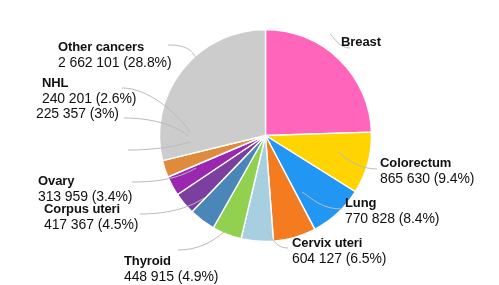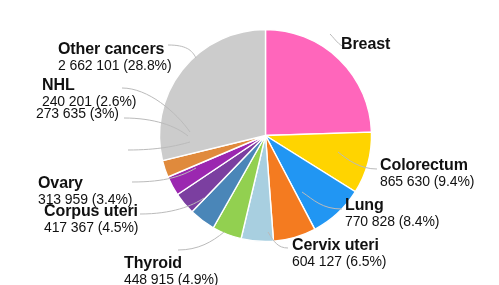--- a/index.html
+++ b/index.html
@@ -13,21 +13,21 @@
   #chart-root{position:absolute;inset:0;}
   svg.pie-svg{position:absolute;left:0;top:0;width:499px;height:285px;display:block;}
   .label{
     position:absolute;
     color:#111111;
     line-height:1.12;
     white-space:nowrap;
   }
   .label .name{
     font-weight:bold;
-    font-size:16px;
+    font-size:13px;
     letter-spacing:-0.1px;
     display:block;
   }
   .label .value{
     font-weight:normal;
     font-size:14px;
     letter-spacing:-0.1px;
     display:block;
   }
   .label.left{text-align:left;}
@@ -96,21 +96,21 @@
     <span class="value">417 367 (4.5%)</span>
   </div>
 
 
   <div class="label left" style="left:38px;top:138px;margin-top:36px;">
     <span class="name">Ovary</span>
     <span class="value">313 959 (3.4%)</span>
   </div>
 
   <div class="label left" style="left:36px;top:106px;">
-    <span class="value">273 635 (3%)</span>
+    <span class="value">225 357 (3%)</span>
   </div>
 
   <div class="label left" style="left:42px;top:76px;">
     <span class="name">NHL</span>
     <span class="value">240 201 (2.6%)</span>
   </div>
 
   <div class="label left" style="left:58px;top:40px;">
     <span class="name">Other cancers</span>
     <span class="value">2 662 101 (28.8%)</span>

